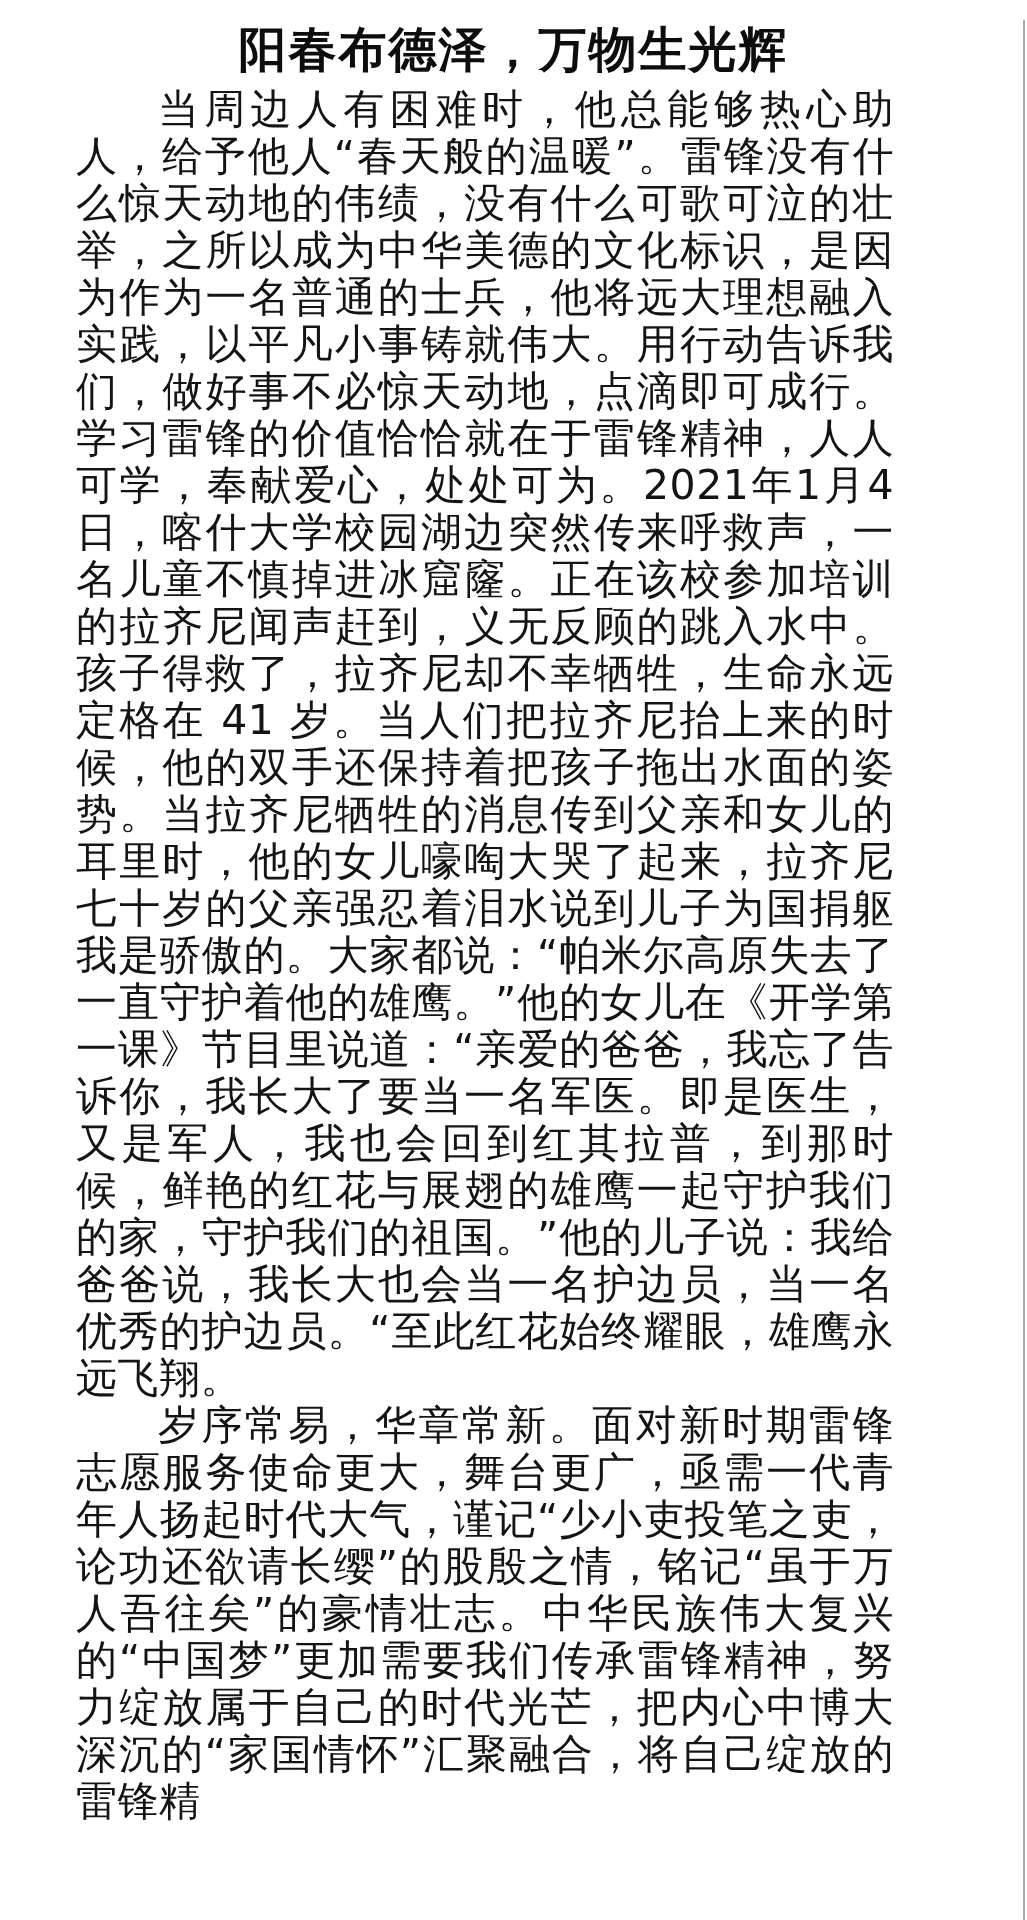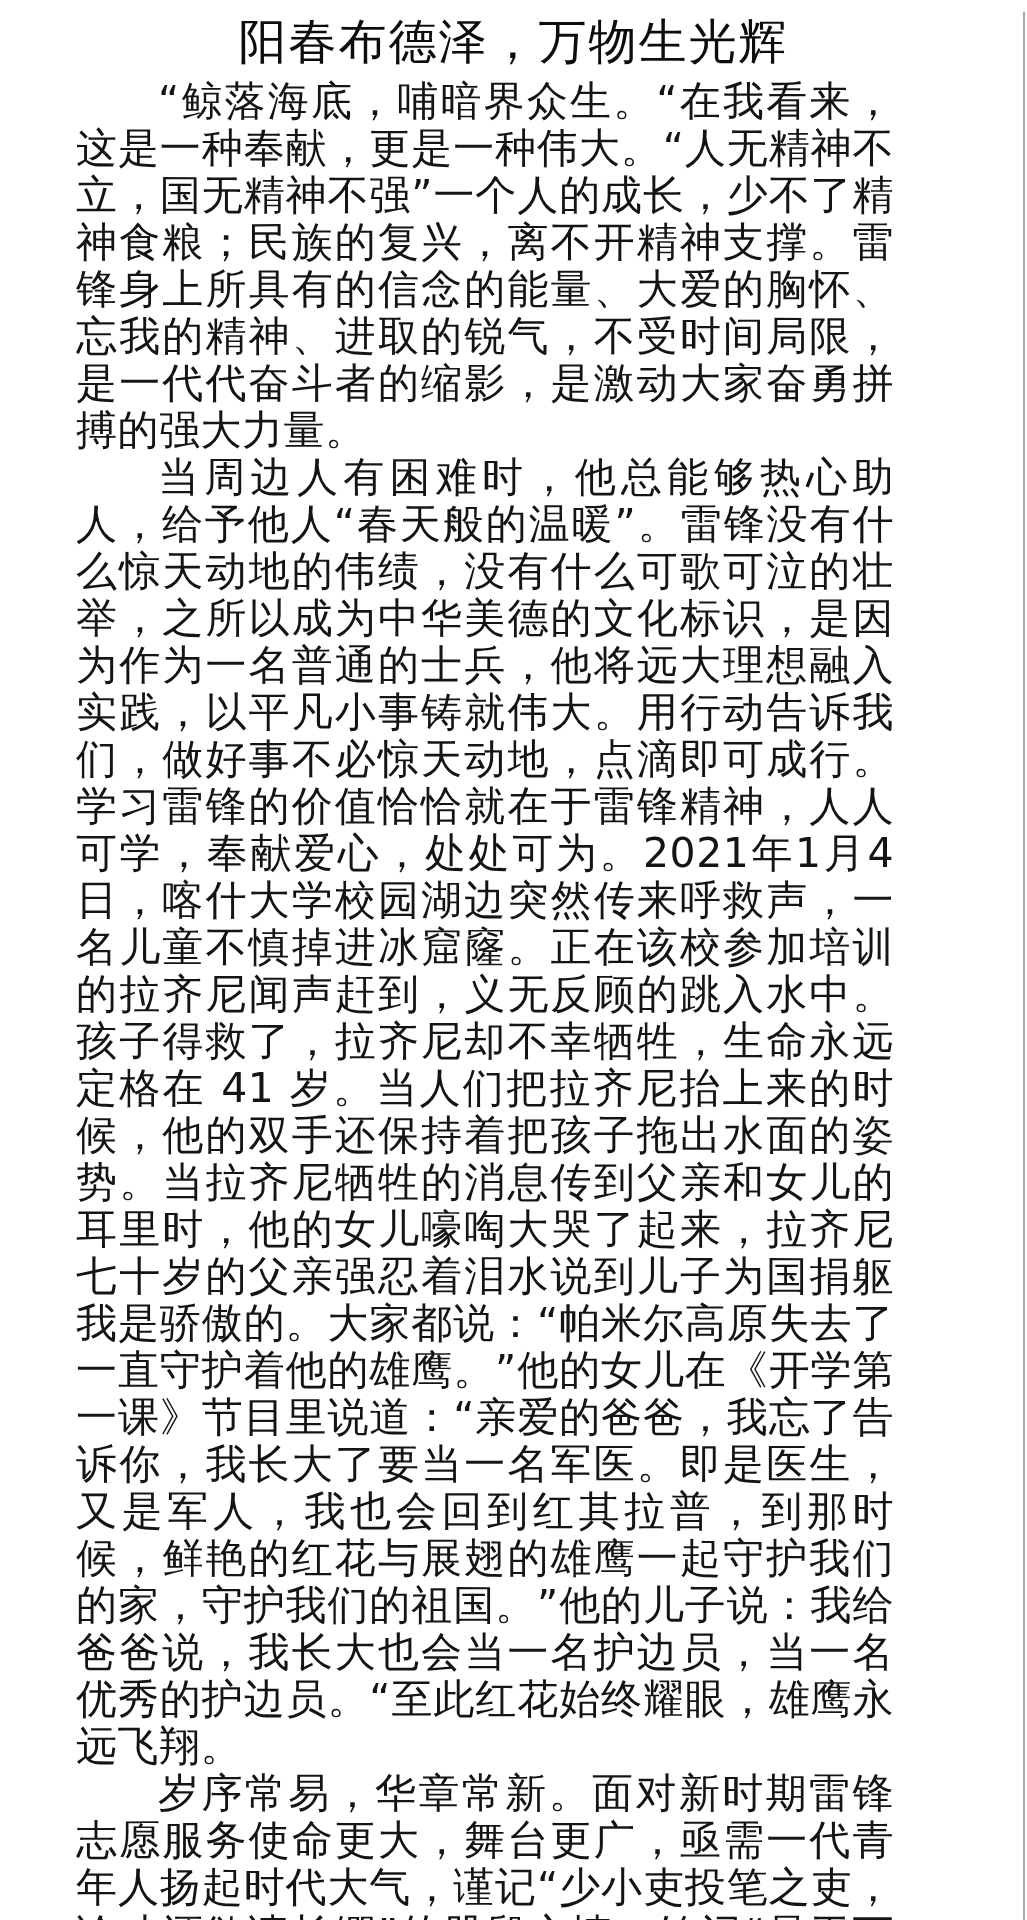--- a/index.html
+++ b/index.html
@@ -13,25 +13,25 @@
     overflow: hidden;
     position: relative;
     font-family: "DejaVu Sans", sans-serif;
   }
   .page {
     position: relative;
     width: 1027px;
     height: 1920px;
   }
   .title {
-    margin: 12px 0 8px 0;
+    margin: 20px 0 8px 0;
     text-align: center;
     font-size: 48px;
     line-height: 58px;
-    font-weight: 400;
+    font-weight: 700;
     color: #0d0d0d;
     letter-spacing: 2px;
   }
   .body {
     width: 818px;
     margin-left: 76px;
     font-size: 41px;
     line-height: 47px;
     color: #141414;
     text-align: justify;
@@ -52,19 +52,18 @@
     background: #a9a9a9;
   }
 </style>
 </head>
 <body>
 
 <div class="page">
   <h1 class="title">阳春布德泽，万物生光辉</h1>
 
   <div class="body">
-    <p>“鲸落海底，哺暗界众生。“在我看来，这是一种奉献，更是一种伟大。“人无精神不立，国无精神不强”一个人的成长，少不了精神食粮；民族的复兴，离不开精神支撑。雷锋身上所具有的信念的能量、大爱的胸怀、忘我的精神、进取的锐气，不受时间局限，是一代代奋斗者的缩影，是激动大家奋勇拼搏的强大力量。</p>
     <p>当周边人有困难时，他总能够热心助人，给予他人“春天般的温暖”。雷锋没有什么惊天动地的伟绩，没有什么可歌可泣的壮举，之所以成为中华美德的文化标识，是因为作为一名普通的士兵，他将远大理想融入实践，以平凡小事铸就伟大。用行动告诉我们，做好事不必惊天动地，点滴即可成行。学习雷锋的价值恰恰就在于雷锋精神，人人可学，奉献爱心，处处可为。2021年1月4日，喀什大学校园湖边突然传来呼救声，一名儿童不慎掉进冰窟窿。正在该校参加培训的拉齐尼闻声赶到，义无反顾的跳入水中。孩子得救了，拉齐尼却不幸牺牲，生命永远定格在 41 岁。当人们把拉齐尼抬上来的时候，他的双手还保持着把孩子拖出水面的姿势。当拉齐尼牺牲的消息传到父亲和女儿的耳里时，他的女儿嚎啕大哭了起来，拉齐尼七十岁的父亲强忍着泪水说到儿子为国捐躯我是骄傲的。大家都说：“帕米尔高原失去了一直守护着他的雄鹰。”他的女儿在《开学第一课》节目里说道：“亲爱的爸爸，我忘了告诉你，我长大了要当一名军医。即是医生，又是军人，我也会回到红其拉普，到那时候，鲜艳的红花与展翅的雄鹰一起守护我们的家，守护我们的祖国。”他的儿子说：我给爸爸说，我长大也会当一名护边员，当一名优秀的护边员。“至此红花始终耀眼，雄鹰永远飞翔。</p>
     <p>岁序常易，华章常新。面对新时期雷锋志愿服务使命更大，舞台更广，亟需一代青年人扬起时代大气，谨记“少小吏投笔之吏，论功还欲请长缨”的股殷之情，铭记“虽于万人吾往矣”的豪情壮志。中华民族伟大复兴的“中国梦”更加需要我们传承雷锋精神，努力绽放属于自己的时代光芒，把内心中博大深沉的“家国情怀”汇聚融合，将自己绽放的雷锋精</p>
   </div>
 
   <div class="edge-line"></div>
 </div>
 
 </body></html>

